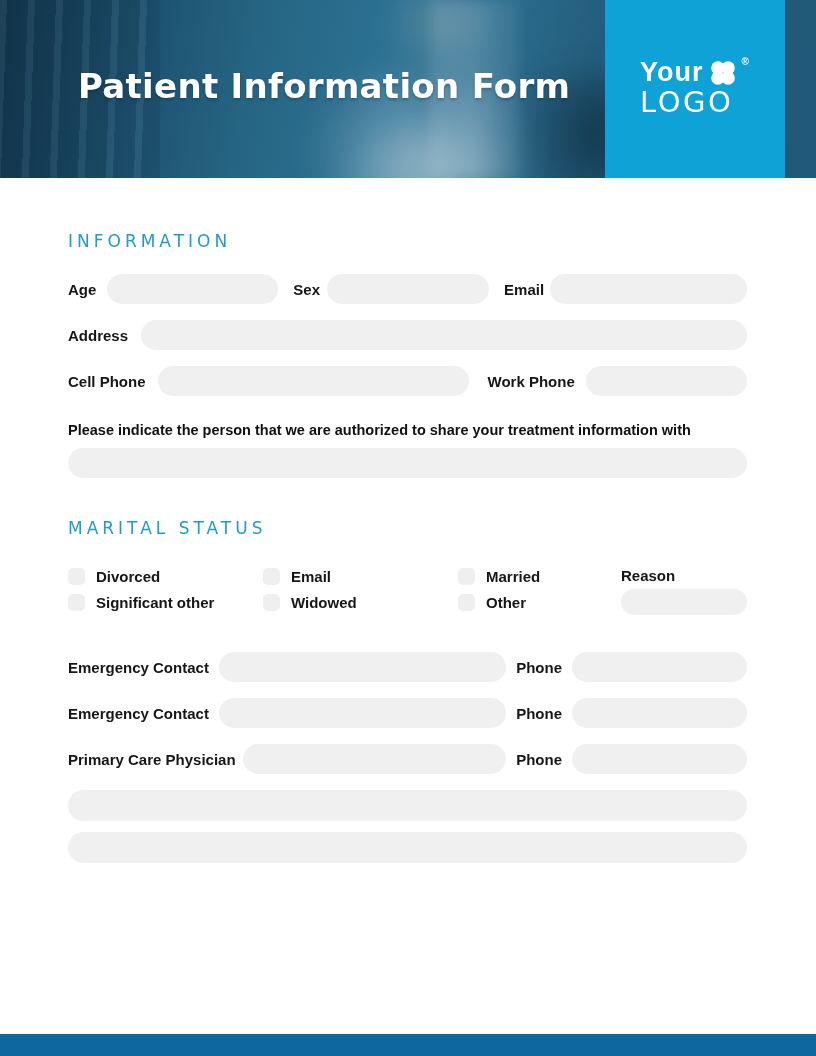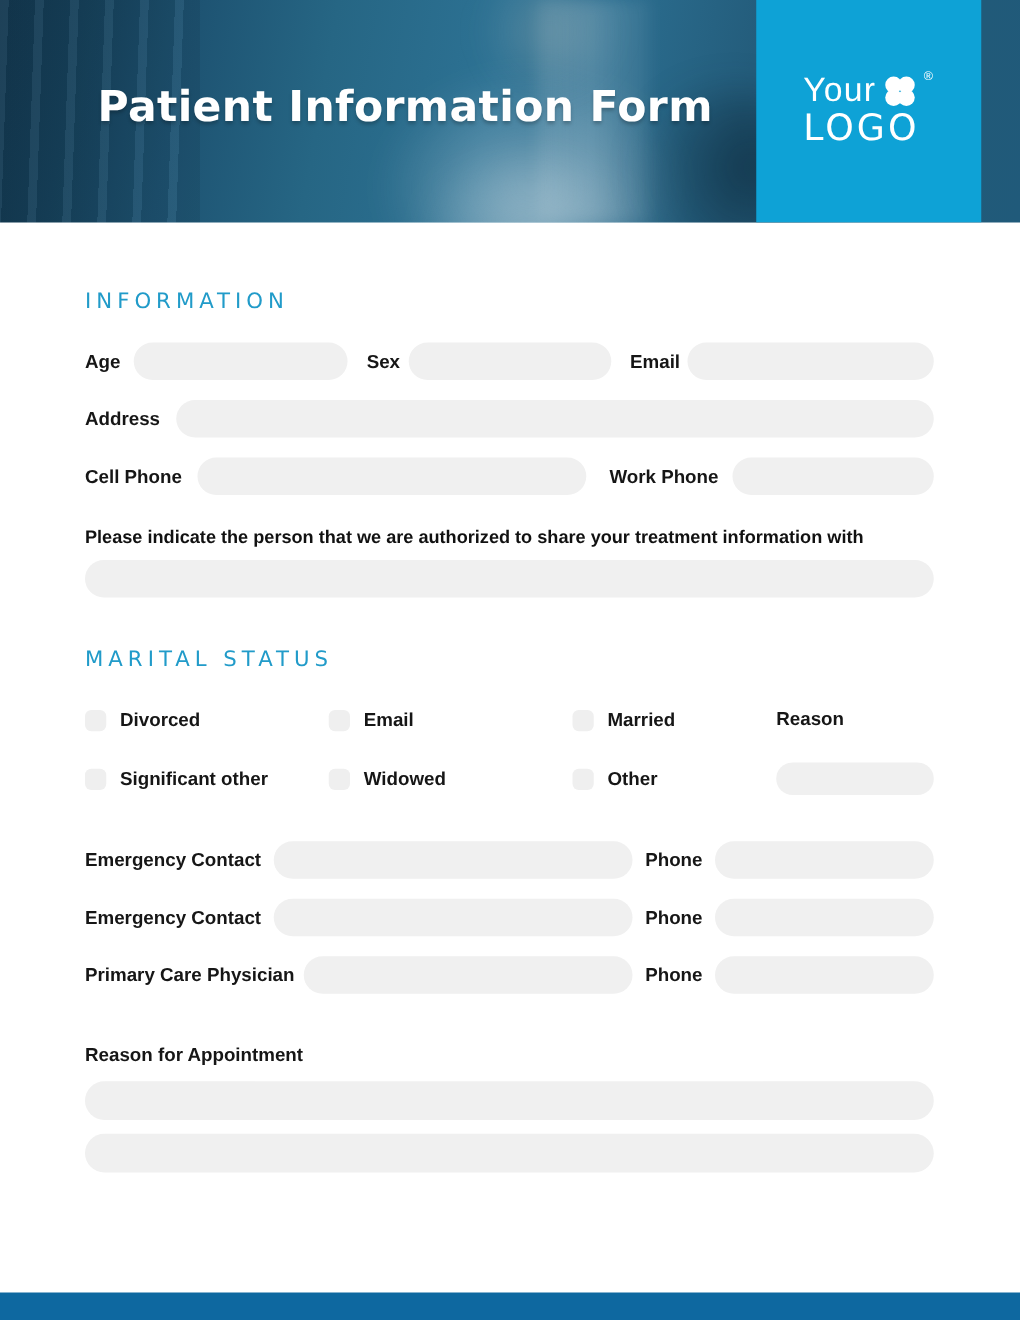--- a/index.html
+++ b/index.html
@@ -32,21 +32,21 @@
     font-family:"DejaVu Sans", sans-serif; font-weight:700; font-size:34px;
     letter-spacing:0.3px; text-shadow:0 2px 3px rgba(0,0,0,0.22); white-space:nowrap;
   }
   .logo-box {
     position:absolute; left:605px; top:0; width:180px; height:178px;
     background:var(--accent,#0ea2d6); color:#fff;
     display:flex; flex-direction:column; align-items:center; justify-content:center;
   }
   .logo-inner { display:flex; flex-direction:column; }
   .logo-line1 { display:flex; align-items:flex-start; gap:6px;
-    font-size:27px; font-weight:400; letter-spacing:1px; line-height:1; }
+    font-size:27px; font-weight:700; letter-spacing:1px; line-height:1; }
   .clover { margin-top:1px; }
   .reg { font-size:10px; margin-top:-2px; }
   .logo-line2 { font-size:29px; font-weight:400; letter-spacing:2.5px; line-height:1.12;
     font-family:"DejaVu Sans", sans-serif; }
   
   .content { padding:0 69px 0 68px; }
   .sec-heading {
     color:var(--heading,#219bc9); font-size:17px; font-weight:400;
     letter-spacing:4px; font-family:"DejaVu Sans", sans-serif;
   }
@@ -61,21 +61,21 @@
   .grow { flex:1 1 auto; min-width:0; }
   .w175 { width:175px; flex:0 0 175px; }
   .w171 { width:171px; flex:0 0 171px; }
   .w162 { width:162px; flex:0 0 162px; }
   .w311 { width:311px; flex:0 0 311px; }
   .ml6{margin-left:6px}.ml7{margin-left:7px}.ml10{margin-left:10px}.ml11{margin-left:11px}
   .ml12{margin-left:12px}.ml13{margin-left:13px}.ml15{margin-left:15px}.ml19{margin-left:19px}
   .note { margin:26px 0 10px 0; font-size:14.5px; font-weight:600; color:#111; }
   .marital-grid {
     display:grid; grid-template-columns:195px 195px 163px 1fr;
-    row-gap:25px; align-items:center;
+    row-gap:4px; align-items:center;
   }
   .opt { display:flex; align-items:center; gap:11px; cursor:pointer; }
   .cb { width:17px; height:17px; border-radius:5px; background:#efefef; flex:0 0 17px; }
   .specify-pill { height:26px; border-radius:13px; width:100%; }
   .contacts { margin-top:37px; }
   .reason-label { margin:41px 0 12px 0; font-size:15px; font-weight:600; color:#161616; }
   .pill-tall { height:31px; border-radius:16px; width:100%; display:block; margin-bottom:11px; }
   .footer-bar { position:absolute; left:0; bottom:0; width:816px; height:22px;
     background:var(--footer,#0e68a0); }
 </style>
@@ -189,20 +189,19 @@
         <input class="pill w175 ml10" style="">
       </div>
       <div class="row">
         <span class="lbl">Primary Care Physician</span>
         <input class="pill grow ml7" style="">
         <span class="lbl ml10">Phone</span>
         <input class="pill w175 ml10" style="">
       </div>
     </div>
 
-    <p class="reason-label">Reason for Appointment</p>
     <input class="pill pill-tall" style="">
     <input class="pill pill-tall" style="">
 
   </main>
 
   <footer class="footer-bar"></footer>
 </div>
 
 </body></html>

